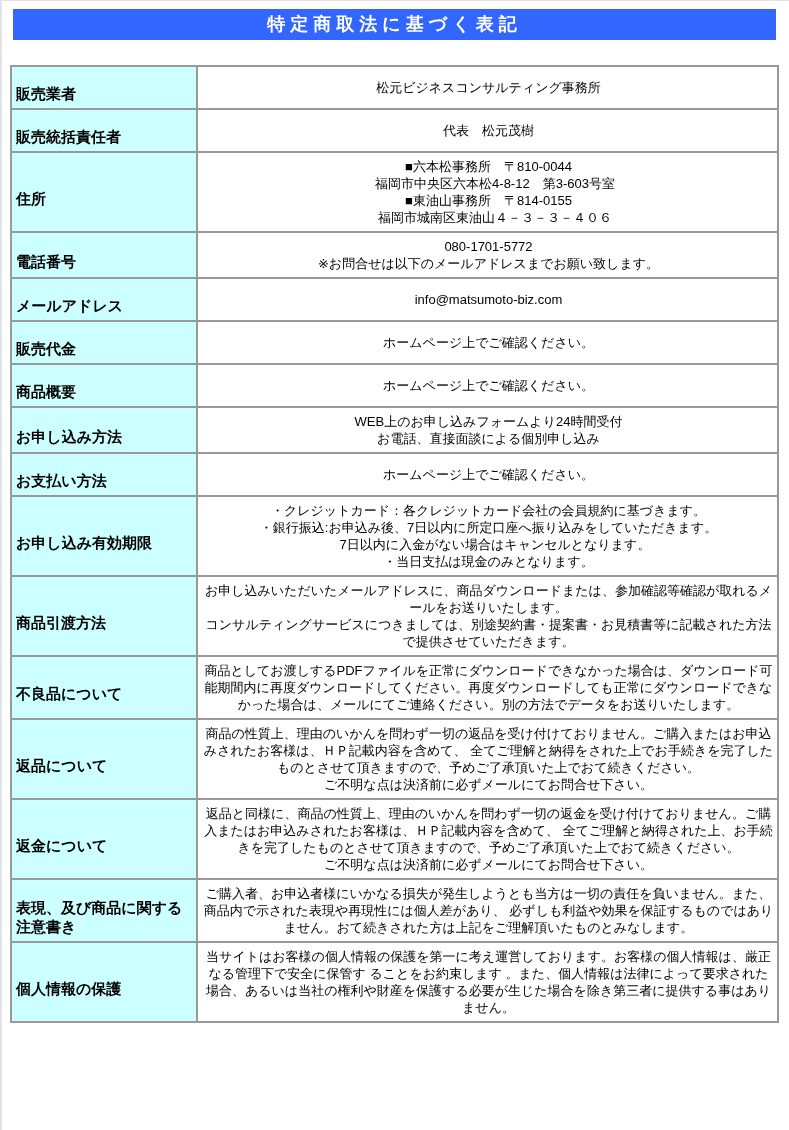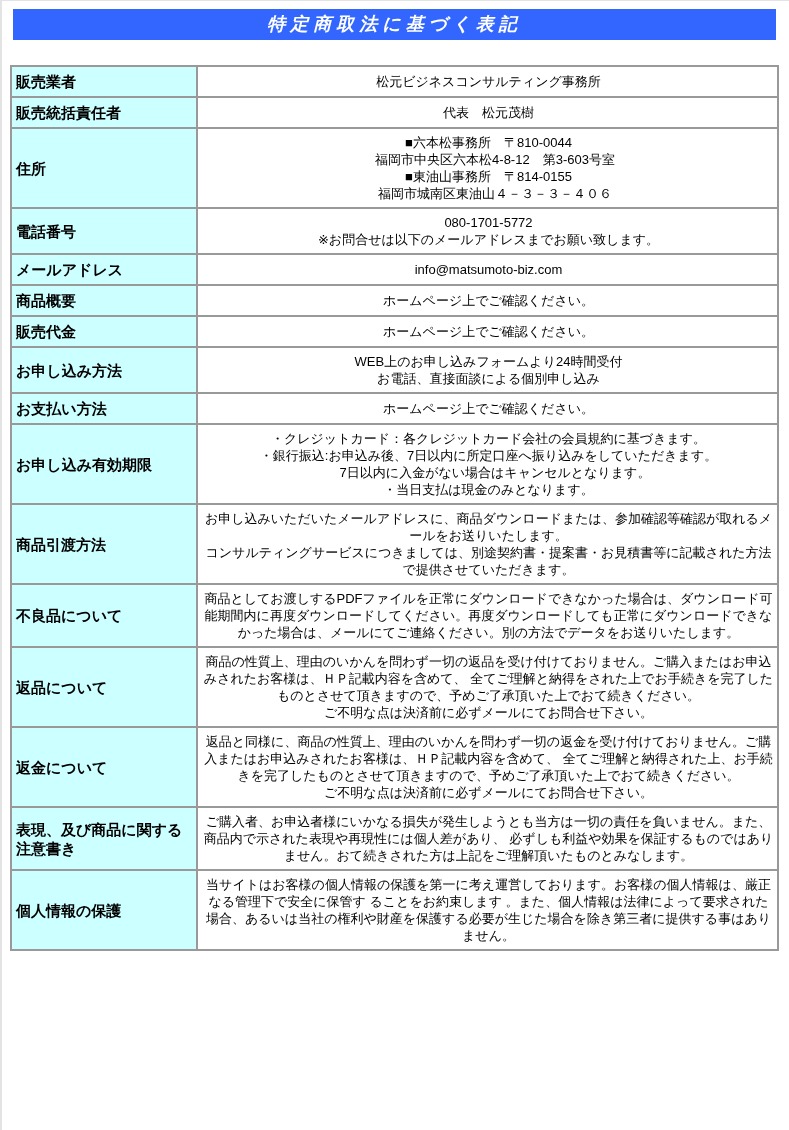--- a/index.html
+++ b/index.html
@@ -24,42 +24,41 @@
   .title-bar {
     margin: 8px 13px 0 11px;
     height: 31px;
     line-height: 31px;
     background: #3366ff;
     color: #ffffff;
     text-align: center;
     font-size: 18px;
     font-weight: bold;
     letter-spacing: 5px;
-    font-style: italic;
   }
   .disclosure-table {
     margin: 25px 0 0 8px;
     width: 769px;
     border-collapse: collapse;
     table-layout: fixed;
     border: 2px solid #999999;
   }
   .disclosure-table th,
   .disclosure-table td {
     border: 2px solid #999999;
     vertical-align: middle;
     box-sizing: border-box;
   }
   .disclosure-table th {
     width: 186px;
     background: #ccffff;
     font-size: 15px;
     font-weight: bold;
     text-align: left;
-    padding: 5px 1px 5px 4px;
+    padding: 17px 1px 5px 4px;
     line-height: 19px;
   }
   .disclosure-table td {
     background: #ffffff;
     font-size: 13px;
     font-weight: normal;
     padding: 5px 3px 5px 5px;
     text-align: center;
   }
   .content-line {
@@ -103,27 +102,27 @@
             <div class="content-line">※お問合せは以下のメールアドレスまでお願い致します。</div>
           </td>
         </tr>
         <tr>
           <th>メールアドレス</th>
           <td>
             <div class="content-line">info@matsumoto-biz.com</div>
           </td>
         </tr>
         <tr>
-          <th>商品概要</th>
+          <th>販売代金</th>
           <td>
             <div class="content-line">ホームページ上でご確認ください。</div>
           </td>
         </tr>
         <tr>
-          <th>販売代金</th>
+          <th>商品概要</th>
           <td>
             <div class="content-line">ホームページ上でご確認ください。</div>
           </td>
         </tr>
         <tr>
           <th>お申し込み方法</th>
           <td>
             <div class="content-line">WEB上のお申し込みフォームより24時間受付</div>
             <div class="content-line">お電話、直接面談による個別申し込み</div>
           </td>

